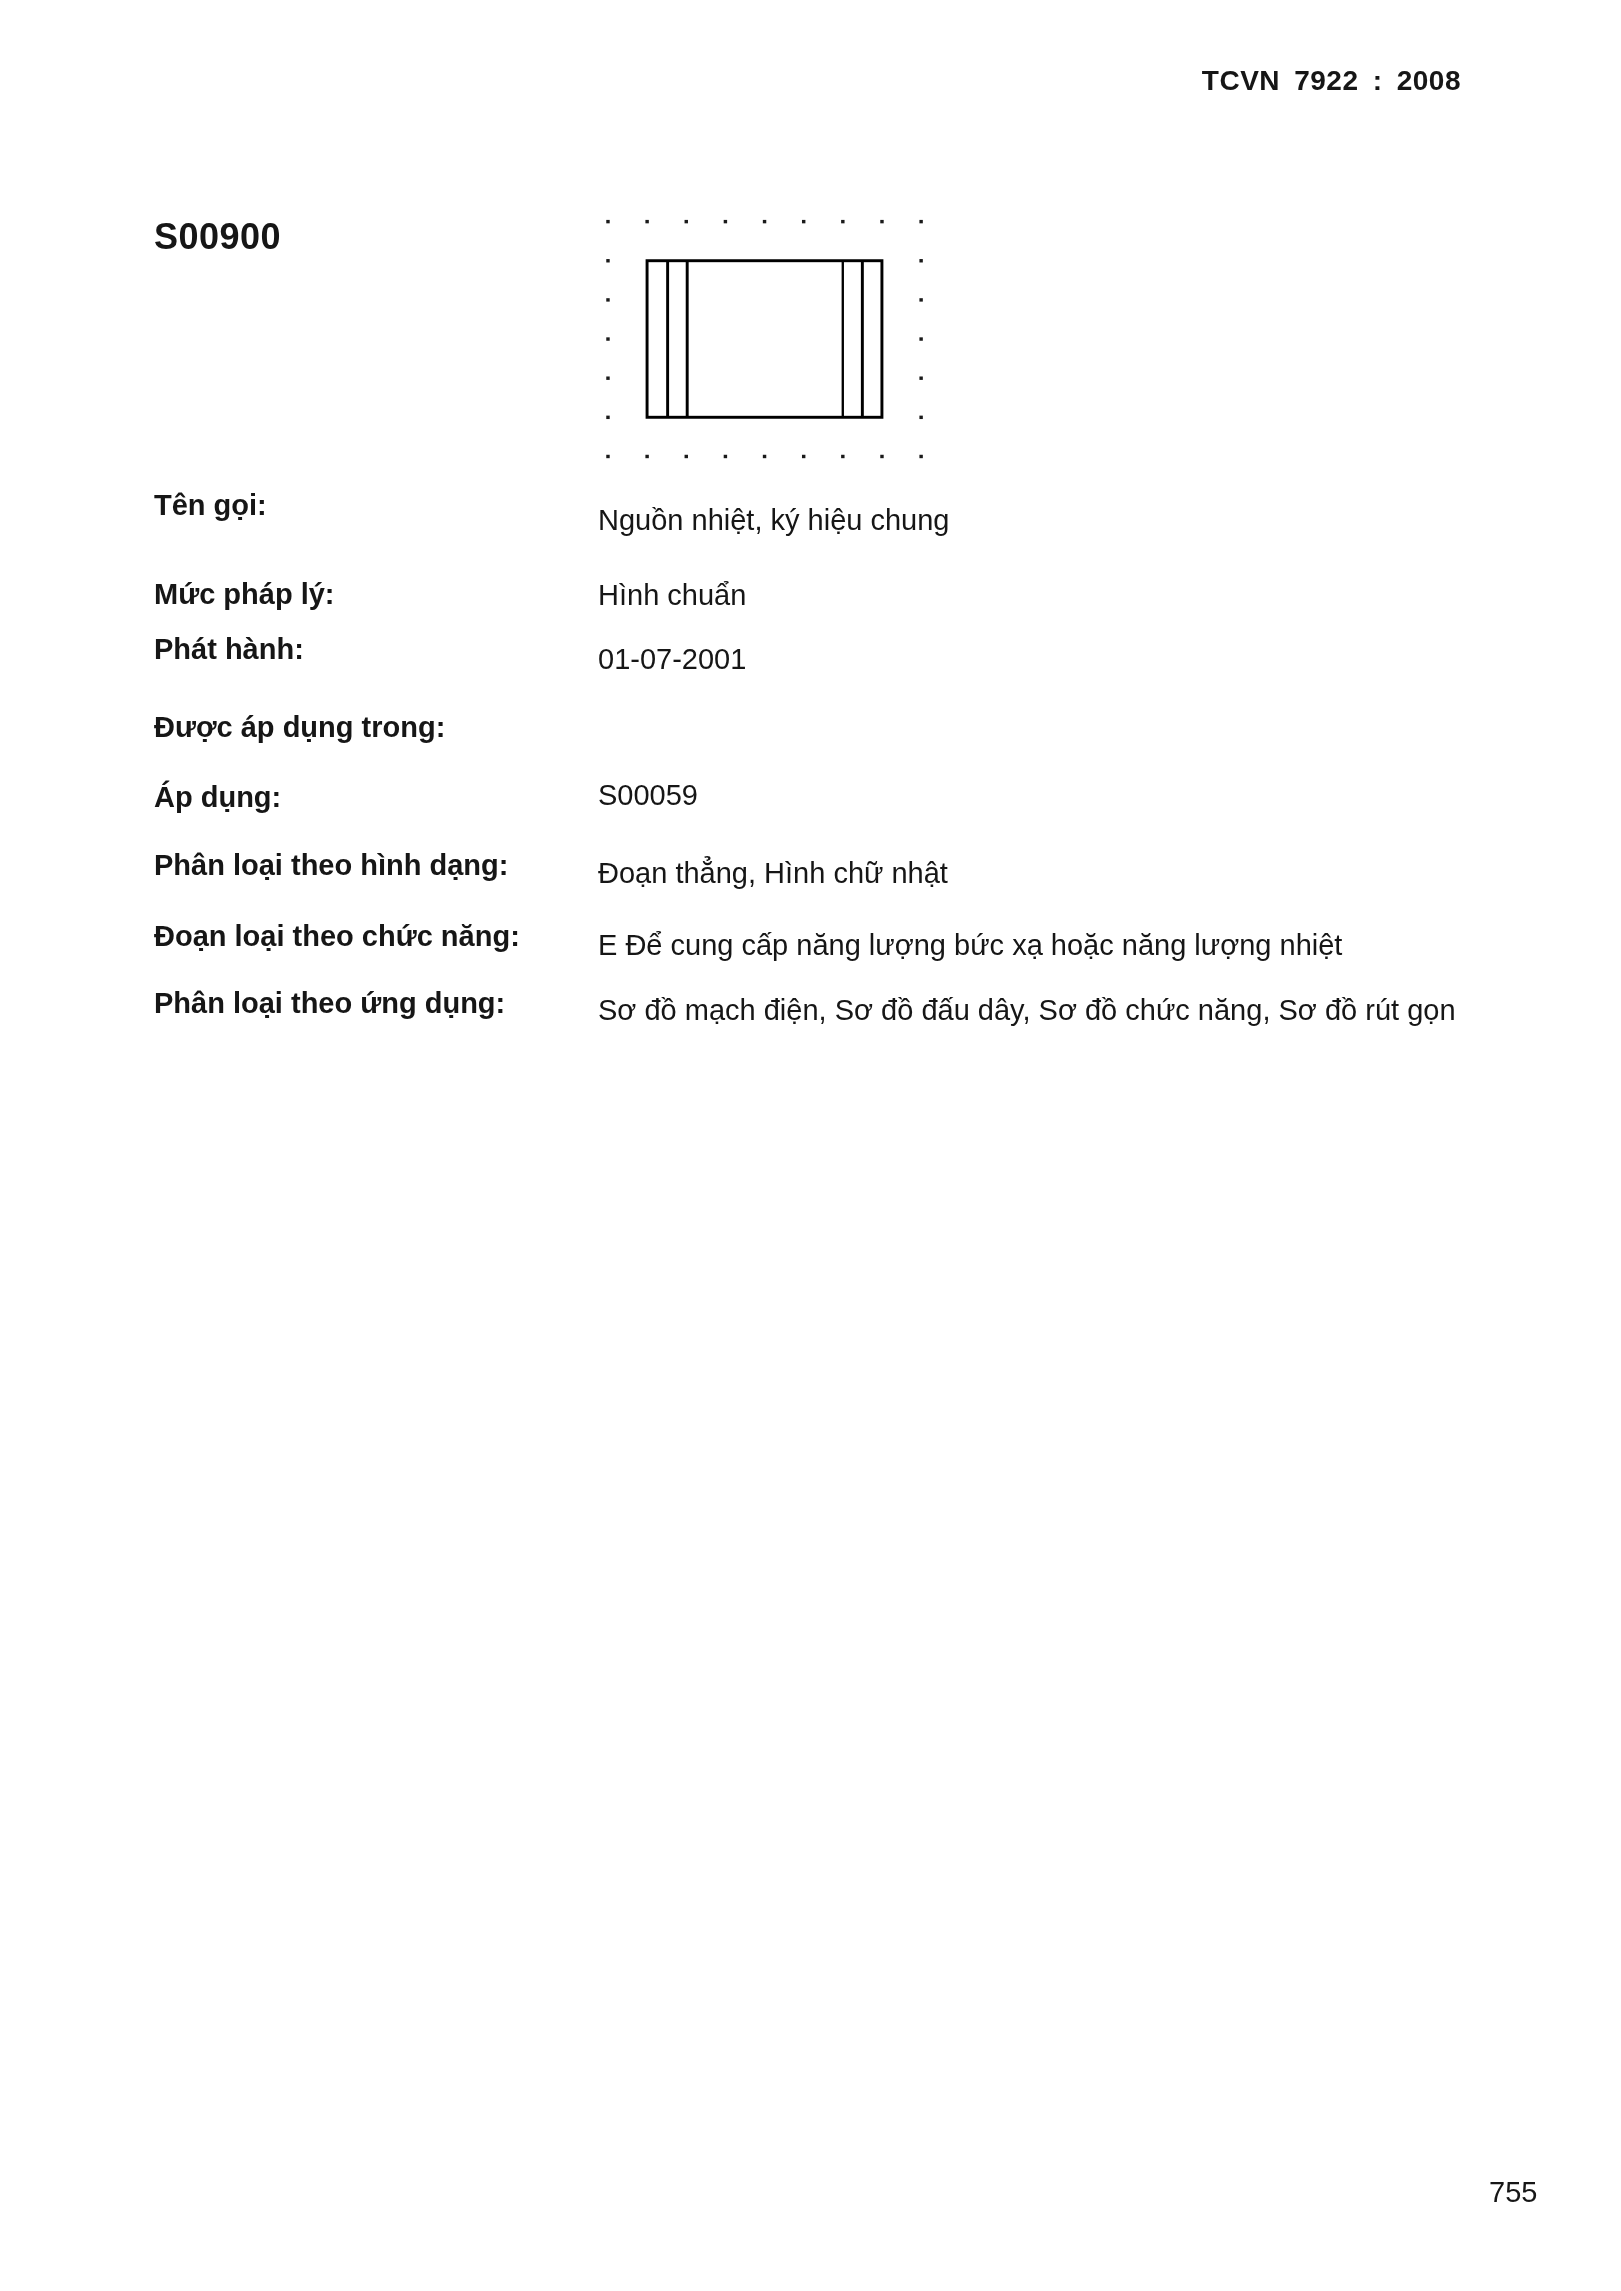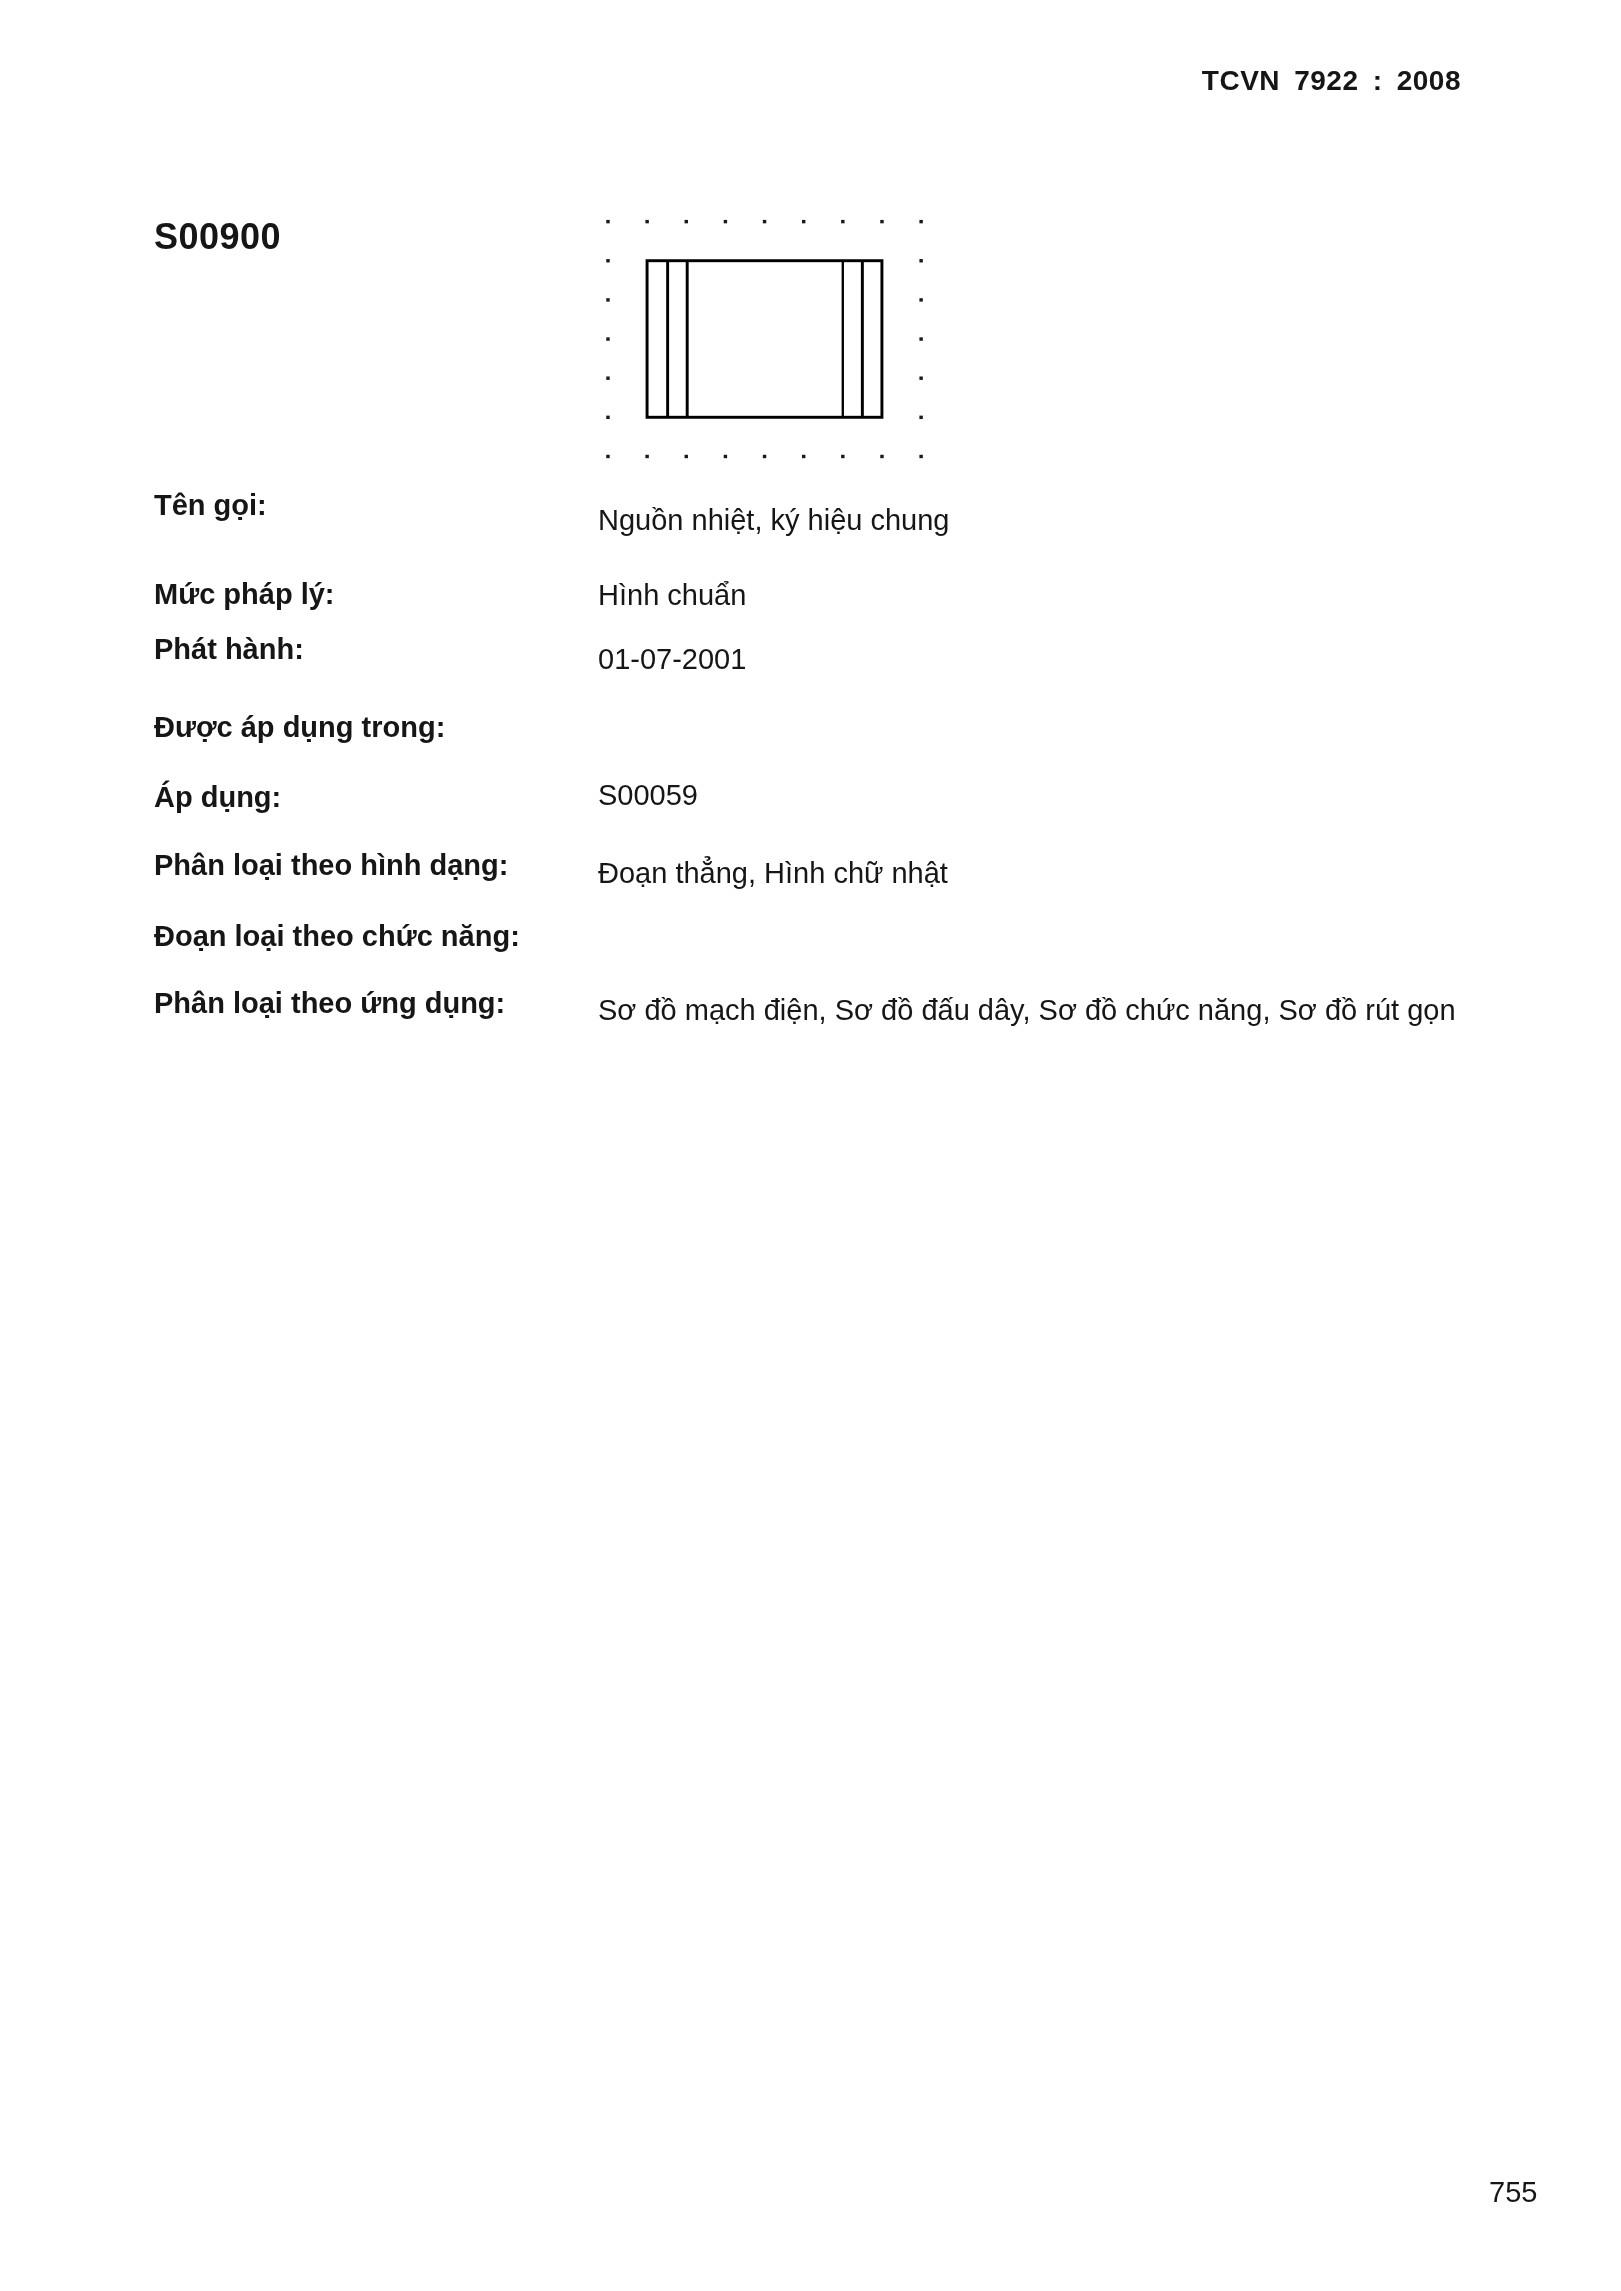--- a/index.html
+++ b/index.html
@@ -117,20 +117,21 @@
 
   <div class="abs field-label" style="top:713px">Được áp dụng trong:</div>
 
   <div class="abs field-label" style="top:783px">Áp dụng:</div>
   <div class="abs field-value" style="top:781px">S00059</div>
 
   <div class="abs field-label" style="top:851px">Phân loại theo hình dạng:</div>
   <div class="abs field-value" style="top:859px">Đoạn thẳng, Hình chữ nhật</div>
 
   <div class="abs field-label" style="top:922px">Đoạn loại theo chức năng:</div>
+  <div class="abs field-value" style="top:931px">E Để cung cấp năng lượng bức xạ hoặc năng lượng nhiệt</div>
 
   <div class="abs field-label" style="top:989px">Phân loại theo ứng dụng:</div>
   <div class="abs field-value" style="top:996px">Sơ đồ mạch điện, Sơ đồ đấu dây, Sơ đồ chức năng, Sơ đồ rút gọn</div>
 
   <div class="abs page-number">755</div>
 
 </div>
 
 
 </body></html>

